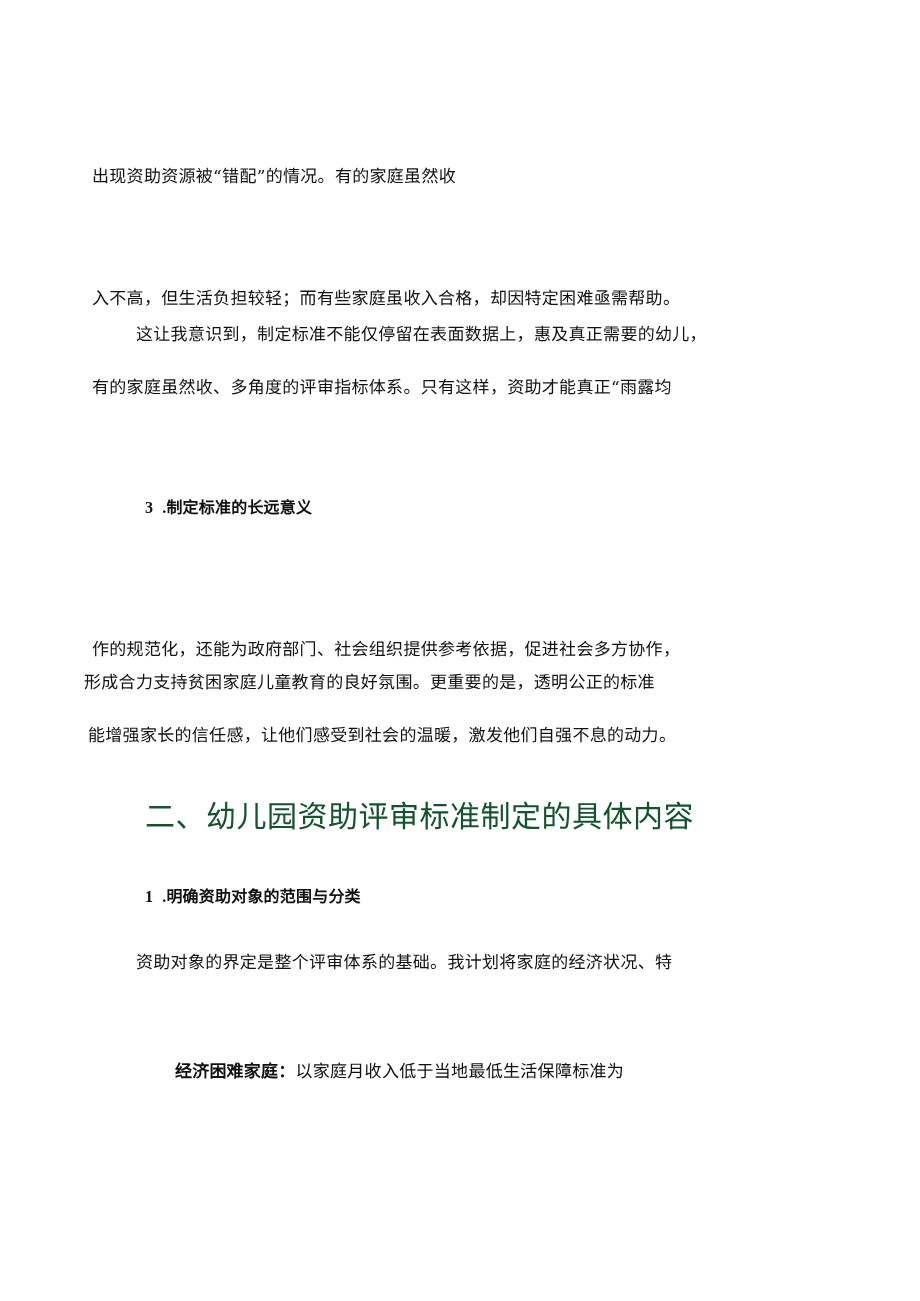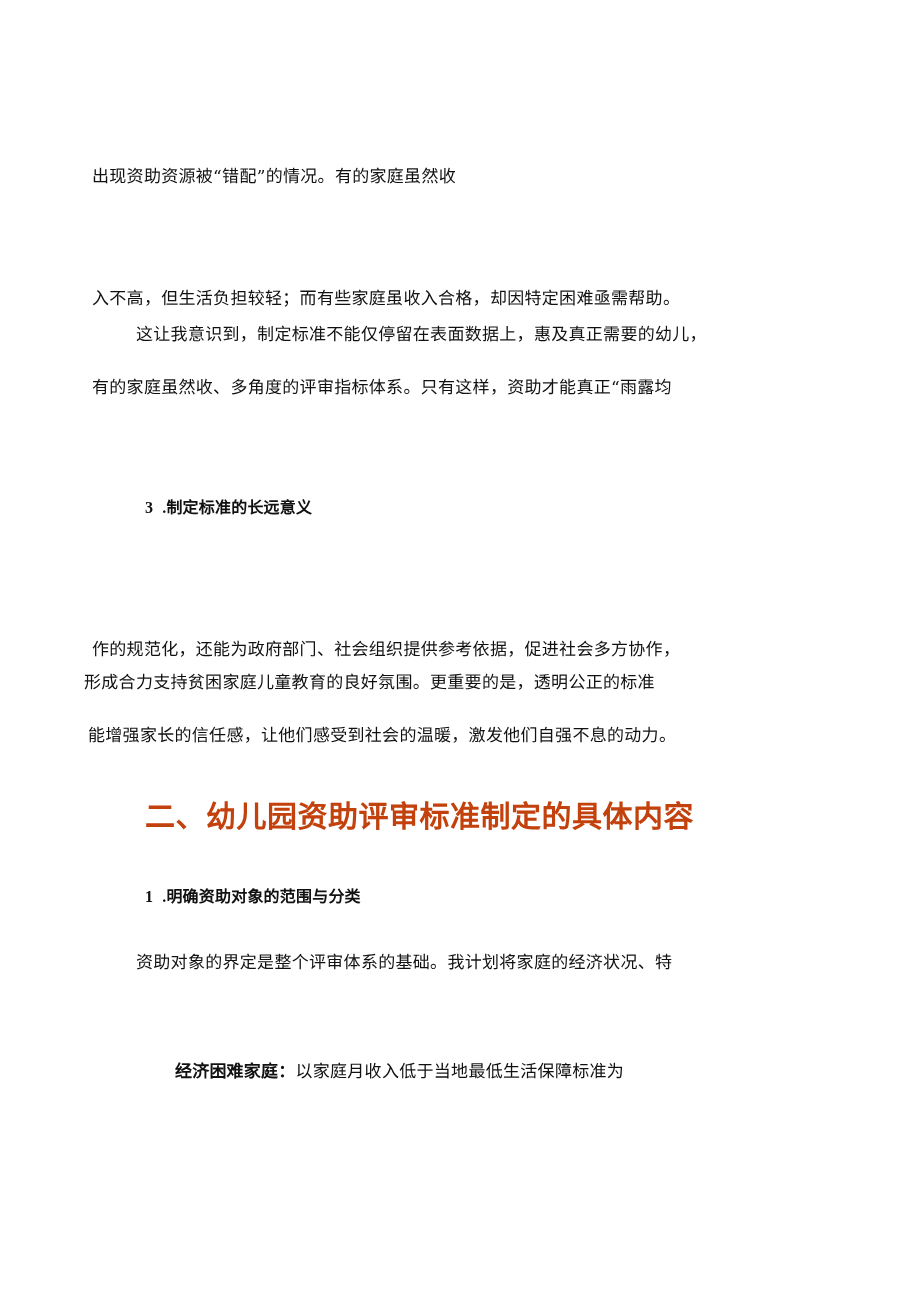--- a/index.html
+++ b/index.html
@@ -57,24 +57,24 @@
     letter-spacing: 0.2px;
   }
   .sub-heading .num {
     font-family: "Liberation Serif", "DejaVu Serif", serif;
     font-weight: 700;
   }
 
   
   .section-heading {
     font-family: "DejaVu Sans", "Liberation Sans", sans-serif;
-    font-weight: 700;
+    font-weight: 400;
     font-size: 30px;
     letter-spacing: 0.5px;
-    color: #c2410c;
+    color: #14532d;
   }
 
   
 </style>
 </head>
 <body>
 
 <div class="page">
 
   <div class="line body-line" style="left:92px; top:168px;">出现资助资源被“错配”的情况。有的家庭虽然收</div>

